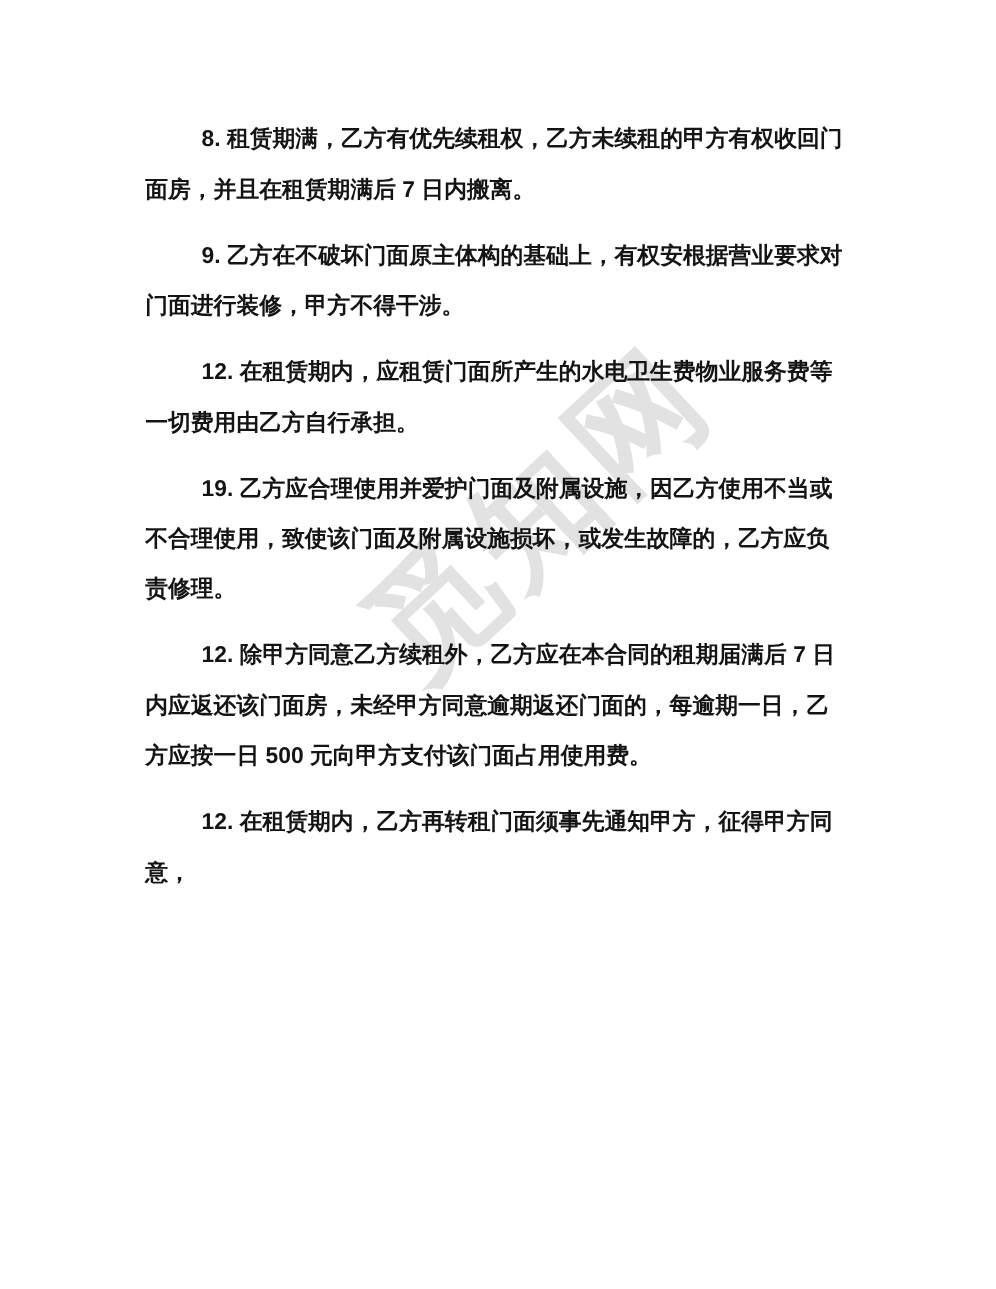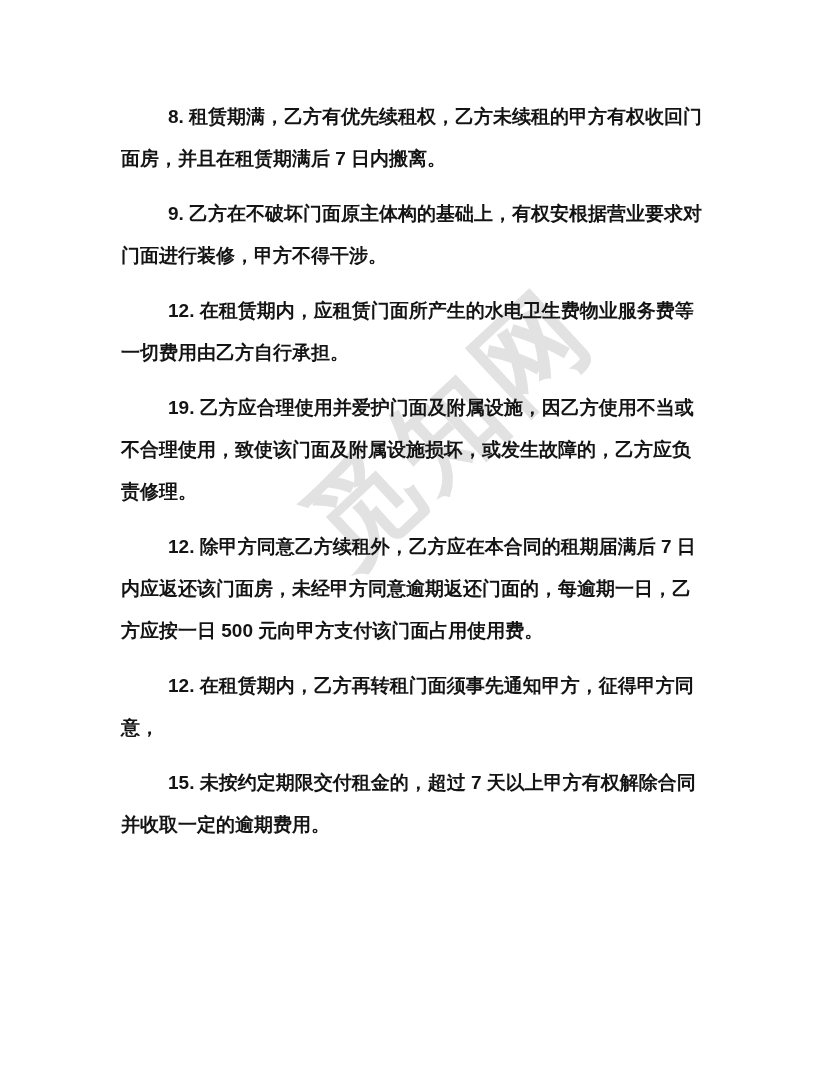--- a/index.html
+++ b/index.html
@@ -54,15 +54,14 @@
 <div class="page">
   <div class="watermark">觅知网</div>
 
   <div class="content">
     <p class="clause">8. 租赁期满，乙方有优先续租权，乙方未续租的甲方有权收回门面房，并且在租赁期满后 7 日内搬离。</p>
     <p class="clause">9. 乙方在不破坏门面原主体构的基础上，有权安根据营业要求对门面进行装修，甲方不得干涉。</p>
     <p class="clause">12. 在租赁期内，应租赁门面所产生的水电卫生费物业服务费等一切费用由乙方自行承担。</p>
     <p class="clause">19. 乙方应合理使用并爱护门面及附属设施，因乙方使用不当或不合理使用，致使该门面及附属设施损坏，或发生故障的，乙方应负责修理。</p>
     <p class="clause">12. 除甲方同意乙方续租外，乙方应在本合同的租期届满后 7 日内应返还该门面房，未经甲方同意逾期返还门面的，每逾期一日，乙方应按一日 500 元向甲方支付该门面占用使用费。</p>
     <p class="clause">12. 在租赁期内，乙方再转租门面须事先通知甲方，征得甲方同意，</p>
-    <p class="clause">15. 未按约定期限交付租金的，超过 7 天以上甲方有权解除合同并收取一定的逾期费用。</p>
   </div>
 </div>
 
 </body></html>

